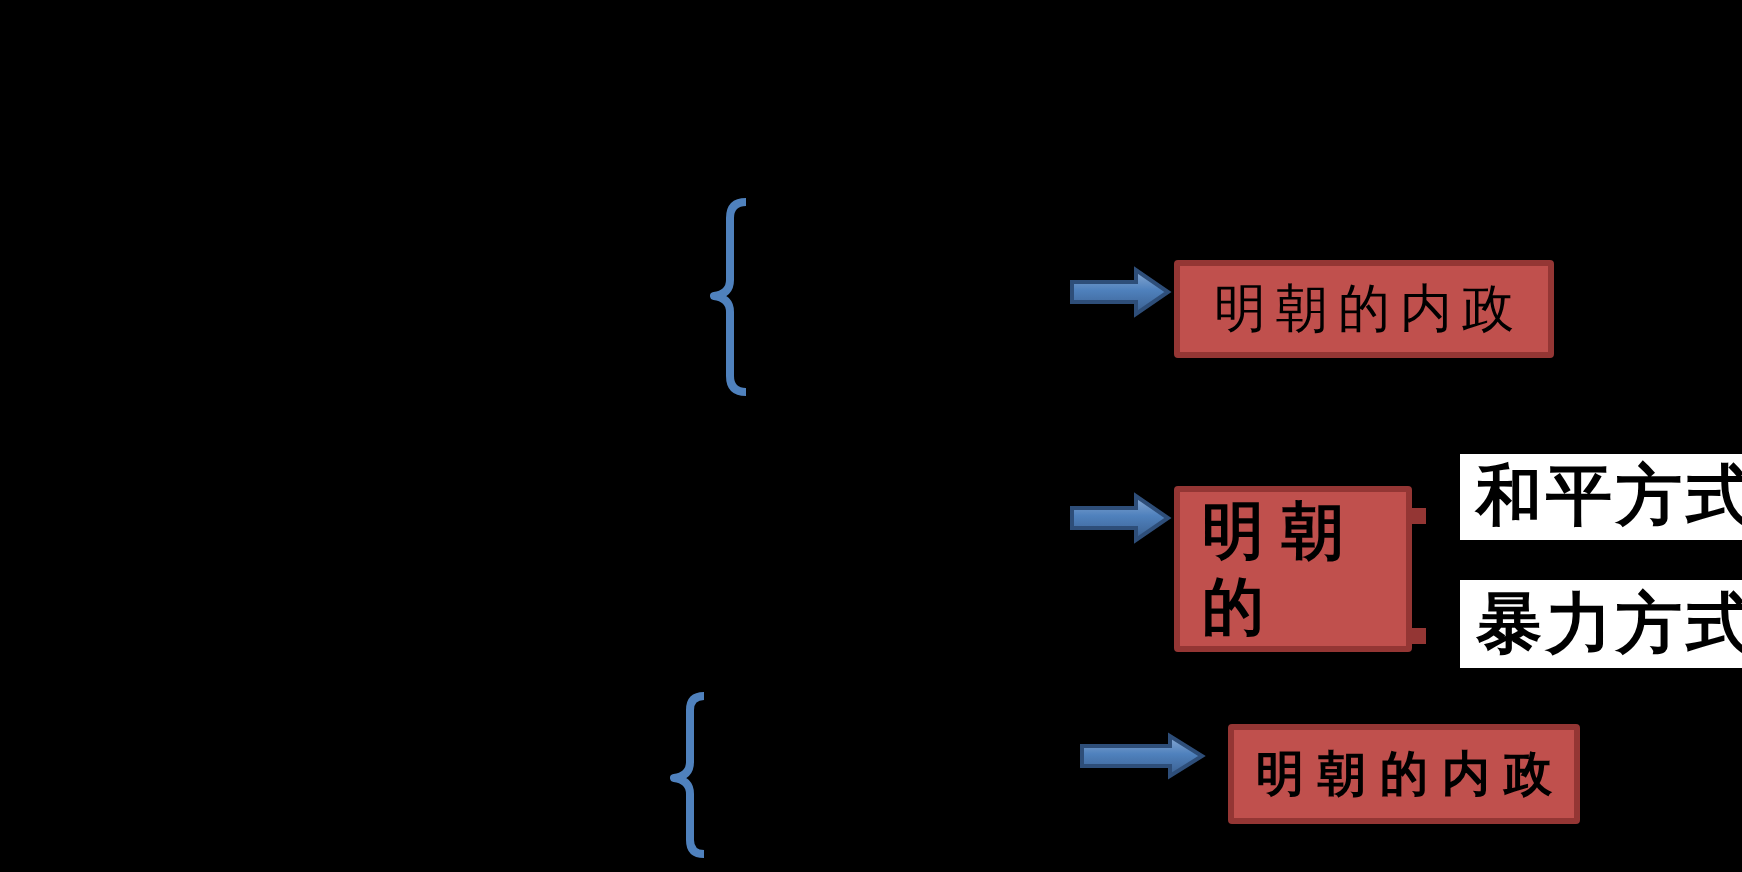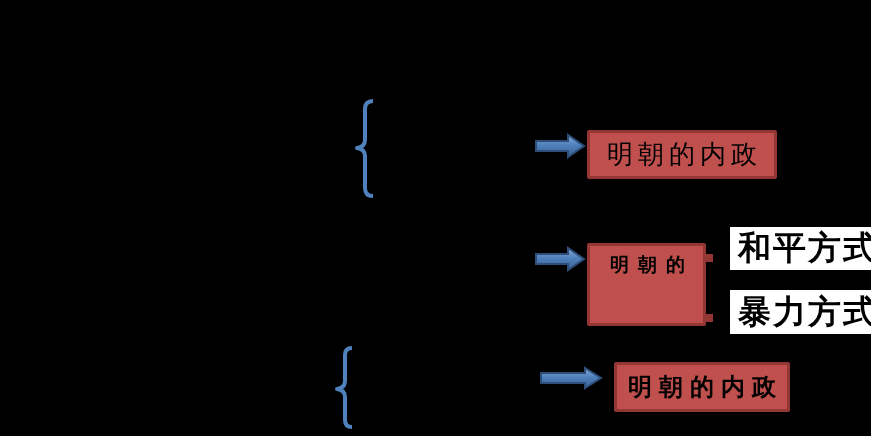--- a/index.html
+++ b/index.html
@@ -35,25 +35,25 @@
   .red-box.kaiti {
     font-family: "Liberation Serif", "DejaVu Serif", serif;
     font-weight: 700;
   }
   #red-box-top {
     left: 587px; top: 130px; width: 190px; height: 49px;
     font-size: 26px; letter-spacing: 5px; text-indent: 5px;
   }
   #red-box-middle {
     left: 587px; top: 243px; width: 119px; height: 83px;
-    flex-direction: row;
+    flex-direction: column;
     align-items: flex-start;
     justify-content: center;
     padding-left: 11px;
-    font-size: 19px;
+    font-size: 31px;
     letter-spacing: 9px;
     line-height: 38px;
   }
   #red-box-bottom {
     left: 614px; top: 362px; width: 176px; height: 50px;
     font-size: 24px; letter-spacing: 7px; text-indent: 7px;
     justify-content: center;
   }
 
   

